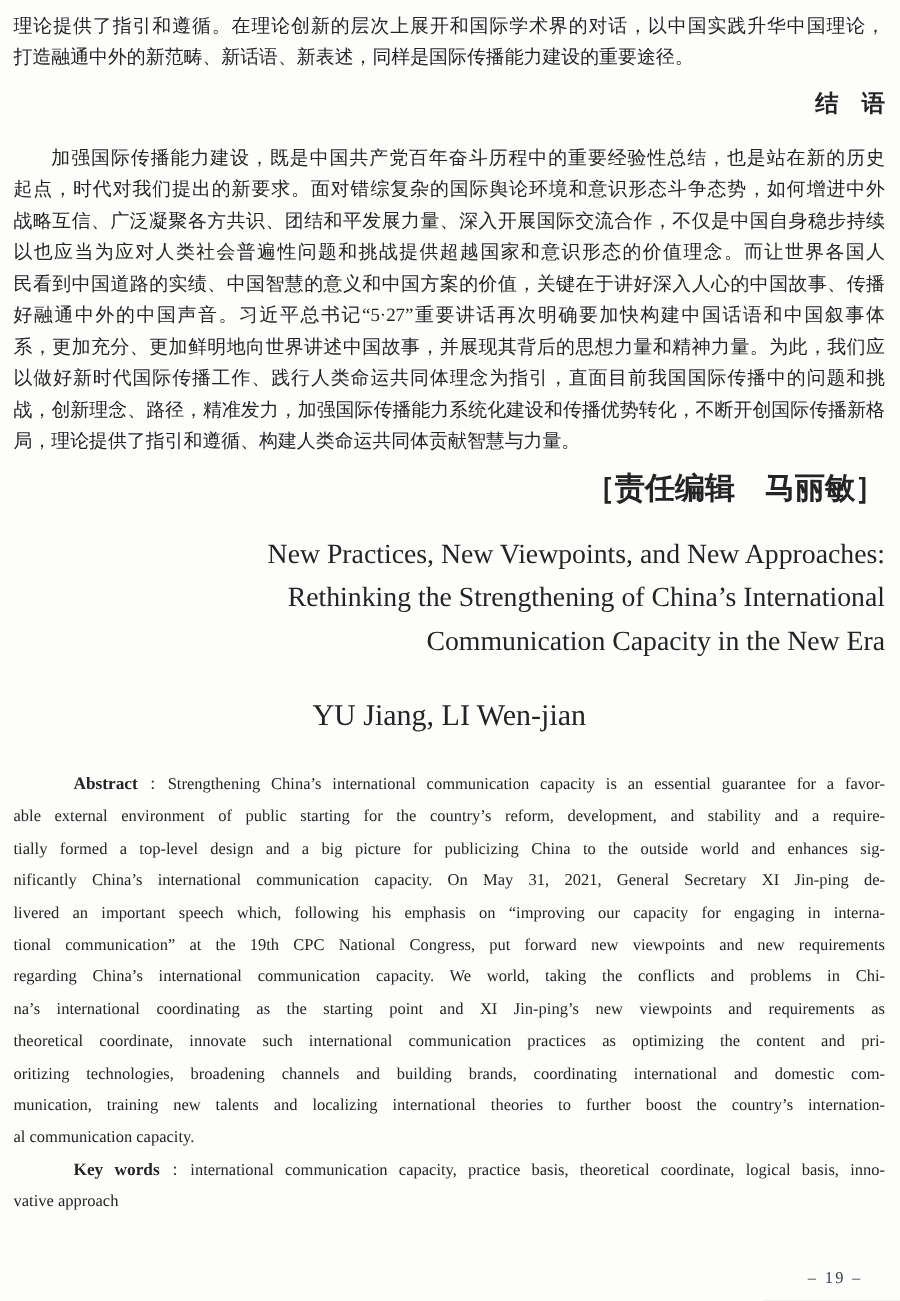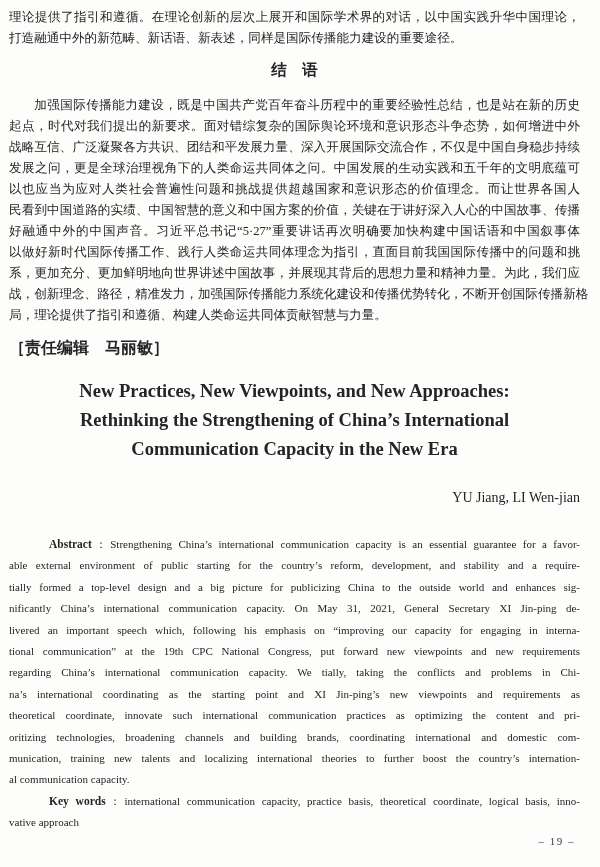--- a/index.html
+++ b/index.html
@@ -4,80 +4,80 @@
 <style>
   html,body { margin:0; padding:0; background:#e8e8e8; }
   .page {
     width:600px; height:867px;
     margin:0 auto;
     background:#fdfdfc;
     color:#242424;
     font-family:"Liberation Serif","DejaVu Serif",serif;
     position:relative;
     box-sizing:border-box;
-    padding:7px 20px 0 9px;
+    padding:7px 10px 0 9px;
     overflow:hidden;
   }
   
   .cn-line {
     font-size:12.6px;
     line-height:21px;
     text-align:justify;
     text-align-last:justify;
     white-space:nowrap;
     font-weight:500;
   }
   .cn-last { text-align-last:left; white-space:normal; }
   .indent { text-indent:2em; }
 
   .cn-heading {
     margin:10px 0 0 0;
     font-size:15.5px;
     font-weight:bold;
-    text-align:center;
+    text-align:right;
     line-height:22px;
   }
   .conclusion { margin-top:14px; }
 
   .editor-note {
     margin-top:13px;
-    text-align:left;
+    text-align:right;
     font-weight:bold;
-    font-size:16px;
+    font-size:20px;
     line-height:17px;
   }
 
   .en-title {
     margin:21px 0 0 0;
     font-size:18.5px;
-    font-weight:bold;
-    text-align:center;
+    font-weight:normal;
+    text-align:right;
     line-height:29px;
   }
   .authors {
     margin-top:24px;
-    text-align:right;
-    font-size:14px;
+    text-align:center;
+    font-size:20px;
     line-height:20px;
   }
 
   .abstract { margin-top:26px; }
   .en-line {
     font-size:11px;
     line-height:21.4px;
     text-align:justify;
     text-align-last:justify;
   }
   .en-last { text-align-last:left; }
   .en-line strong { font-size:11.5px;margin-left:40px; }
 
   .page-number {
     position:absolute;
     right:25px;
-    bottom:20px;
+    bottom:9px;
     font-size:11px;
     letter-spacing:1.5px;
     color:#37404d;
     margin-left:40px;
   }
 </style>
 </head>
 <body>
 
 <div class="page">
@@ -86,26 +86,25 @@
     <div class="cn-line">理论提供了指引和遵循。在理论创新的层次上展开和国际学术界的对话，以中国实践升华中国理论，</div>
     <div class="cn-line cn-last">打造融通中外的新范畴、新话语、新表述，同样是国际传播能力建设的重要途径。</div>
   </div>
 
   <h2 class="cn-heading">结　语</h2>
 
   <div class="conclusion">
     <div class="cn-line indent">加强国际传播能力建设，既是中国共产党百年奋斗历程中的重要经验性总结，也是站在新的历史</div>
     <div class="cn-line">起点，时代对我们提出的新要求。面对错综复杂的国际舆论环境和意识形态斗争态势，如何增进中外</div>
     <div class="cn-line">战略互信、广泛凝聚各方共识、团结和平发展力量、深入开展国际交流合作，不仅是中国自身稳步持续</div>
-    <div class="cn-line">发展之问，更是全球治理视角下的人类命运共同体之问。中国发展的生动实践和五千年的文明底蕴可</div>
     <div class="cn-line">以也应当为应对人类社会普遍性问题和挑战提供超越国家和意识形态的价值理念。而让世界各国人</div>
     <div class="cn-line">民看到中国道路的实绩、中国智慧的意义和中国方案的价值，关键在于讲好深入人心的中国故事、传播</div>
     <div class="cn-line">好融通中外的中国声音。习近平总书记“5·27”重要讲话再次明确要加快构建中国话语和中国叙事体</div>
+    <div class="cn-line">系，更加充分、更加鲜明地向世界讲述中国故事，并展现其背后的思想力量和精神力量。为此，我们应</div>
     <div class="cn-line">以做好新时代国际传播工作、践行人类命运共同体理念为指引，直面目前我国国际传播中的问题和挑</div>
-    <div class="cn-line">系，更加充分、更加鲜明地向世界讲述中国故事，并展现其背后的思想力量和精神力量。为此，我们应</div>
     <div class="cn-line">战，创新理念、路径，精准发力，加强国际传播能力系统化建设和传播优势转化，不断开创国际传播新格</div>
     <div class="cn-line cn-last">局，理论提供了指引和遵循、构建人类命运共同体贡献智慧与力量。</div>
   </div>
 
   <div class="editor-note">［责任编辑　马丽敏］</div>
 
   <h1 class="en-title">
     <div>New Practices, New Viewpoints, and New Approaches:</div>
     <div>Rethinking the Strengthening of China’s International</div>
     <div>Communication Capacity in the New Era</div>
@@ -113,21 +112,21 @@
 
   <div class="authors">YU Jiang, LI Wen-jian</div>
 
   <div class="abstract">
     <div class="en-line"><strong>Abstract</strong><span>：</span><span>Strengthening China’s international communication capacity is an essential guarantee for a favor-</span></div>
     <div class="en-line">able external environment of public starting for the country’s reform, development, and stability and a require-</div>
     <div class="en-line">tially formed a top-level design and a big picture for publicizing China to the outside world and enhances sig-</div>
     <div class="en-line">nificantly China’s international communication capacity. On May 31, 2021, General Secretary XI Jin-ping de-</div>
     <div class="en-line">livered an important speech which, following his emphasis on “improving our capacity for engaging in interna-</div>
     <div class="en-line">tional communication” at the 19th CPC National Congress, put forward new viewpoints and new requirements</div>
-    <div class="en-line">regarding China’s international communication capacity. We tially, taking the conflicts and problems in Chi-</div>
+    <div class="en-line">regarding China’s international communication capacity. We world, taking the conflicts and problems in Chi-</div>
     <div class="en-line">na’s international coordinating as the starting point and XI Jin-ping’s new viewpoints and requirements as</div>
     <div class="en-line">theoretical coordinate, innovate such international communication practices as optimizing the content and pri-</div>
     <div class="en-line">oritizing technologies, broadening channels and building brands, coordinating international and domestic com-</div>
     <div class="en-line">munication, training new talents and localizing international theories to further boost the country’s internation-</div>
     <div class="en-line en-last">al communication capacity.</div>
   </div>
 
   <div>
     <div class="en-line"><strong>Key words</strong><span>：</span><span>international communication capacity, practice basis, theoretical coordinate, logical basis, inno-</span></div>
     <div class="en-line en-last">vative approach</div>

